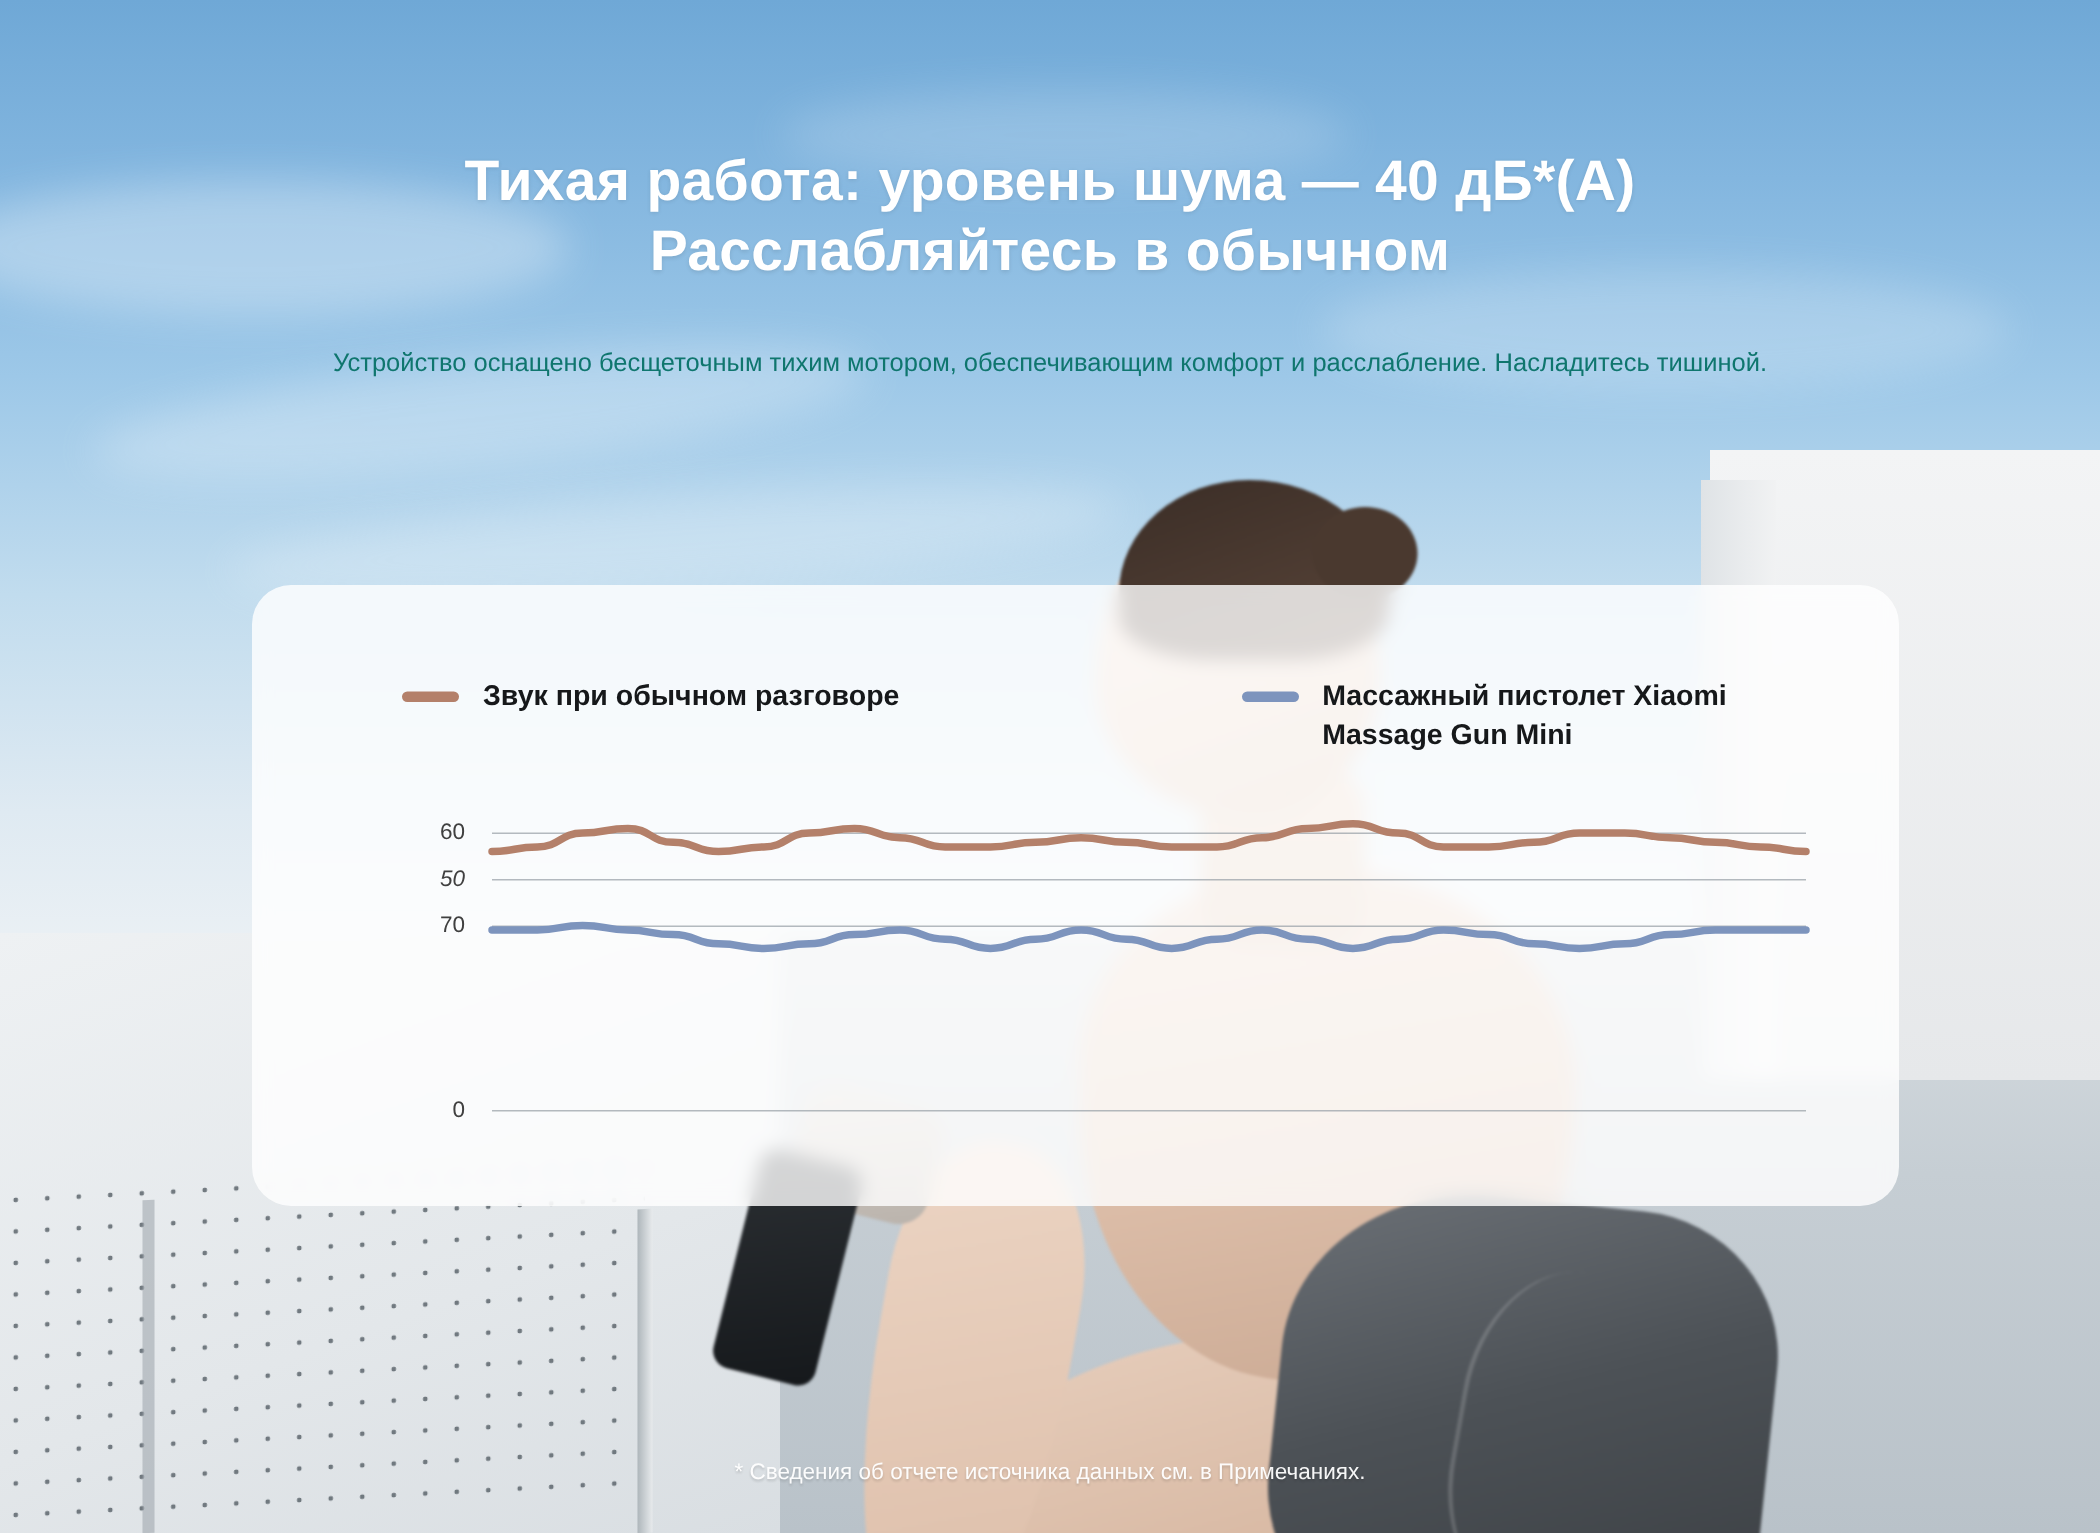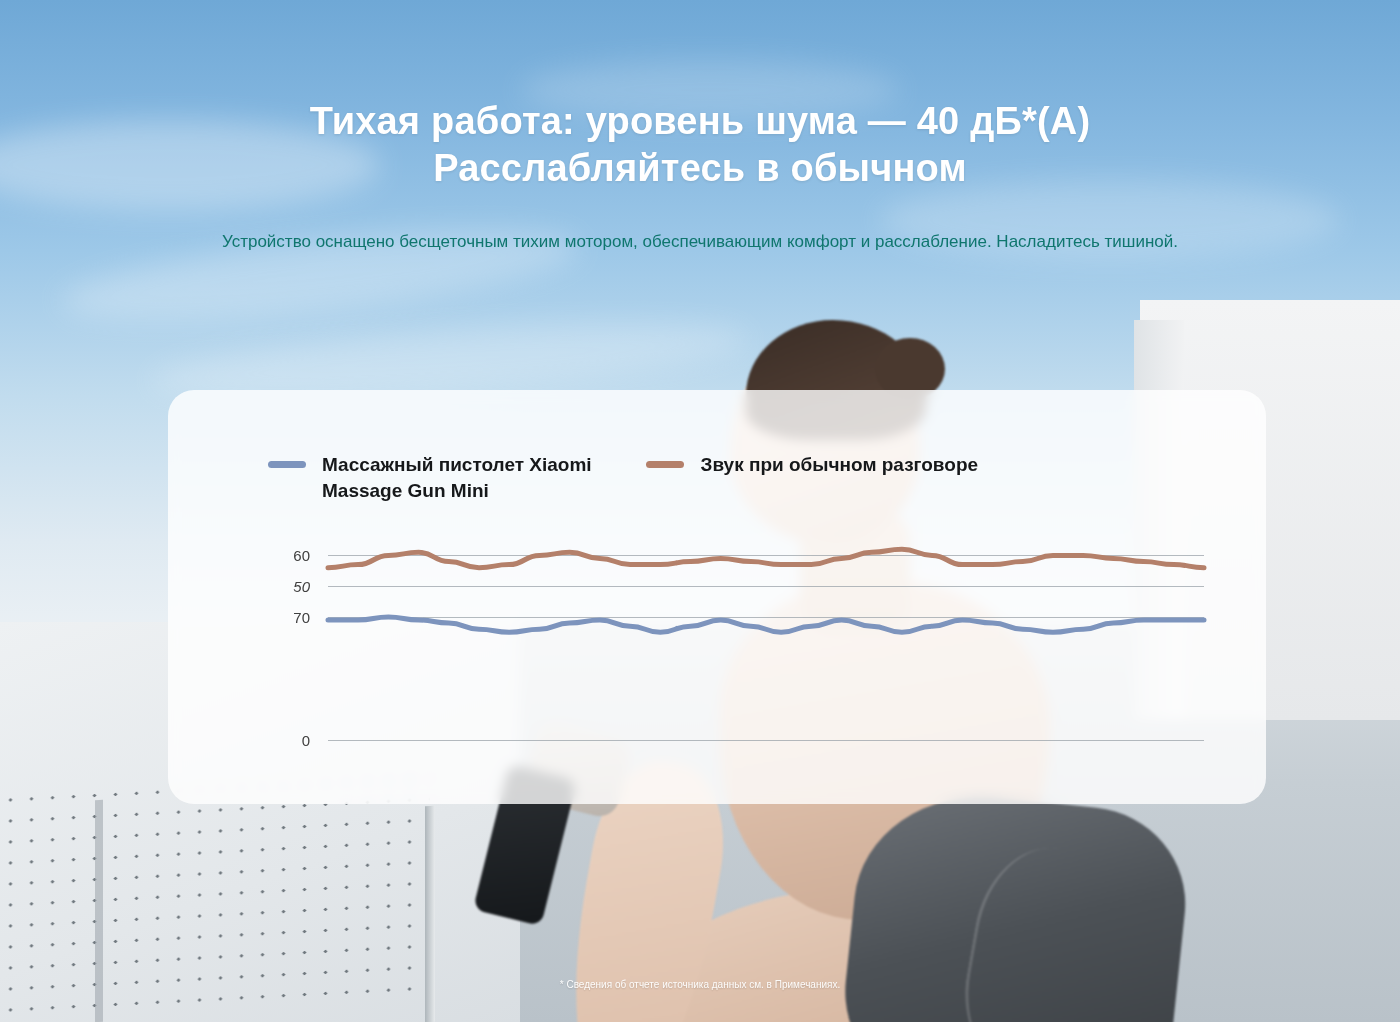--- a/index.html
+++ b/index.html
@@ -291,21 +291,21 @@
     height: 100%;
     overflow: visible;
   }
 
   .footnote {
     position: absolute;
     left: 0; right: 0;
     bottom: 32px;
     text-align: center;
     color: #ffffff;
-    font-size: 10px;
+    font-size: 15px;
     opacity: .95;
     text-shadow: 0 1px 2px rgba(0,0,0,.18);
   }
 </style>
 </head>
 <body>
 
 <div class="bg">
   <div class="bg-sky"></div>
   <div class="cloud c1"></div>
@@ -344,27 +344,27 @@
 </div>
 
 <div class="subhead">
   <span>Устройство оснащено бесщеточным тихим мотором, обеспечивающим комфорт и расслабление.</span>
   <span>Насладитесь тишиной.</span>
 </div>
 
 <div class="card">
 
   <div class="legend">
+    <div class="legend-item first">
+      <div class="legend-swatch" id="sw0" style="background: rgb(180, 128, 106);"></div>
+      <div class="legend-label">Звук при обычном разговоре</div>
+    </div>
     <div class="legend-item">
       <div class="legend-swatch" id="sw1" style="background: rgb(125, 148, 189);"></div>
       <div class="legend-label">Массажный пистолет Xiaomi Massage Gun Mini</div>
-    </div>
-    <div class="legend-item first">
-      <div class="legend-swatch" id="sw0" style="background: rgb(180, 128, 106);"></div>
-      <div class="legend-label">Звук при обычном разговоре</div>
     </div>
   </div>
 
   <div class="plot">
     <div class="ylabels" id="ylabels">
         <div class="ylabel" style="top: 200px;">0</div>
         <div class="ylabel" style="top: 76.9231px;">70</div>
         <div class="ylabel" style="top: 46.1538px; font-style: italic;">50</div>
         <div class="ylabel" style="top: 15.3846px;">60</div>
       </div>

